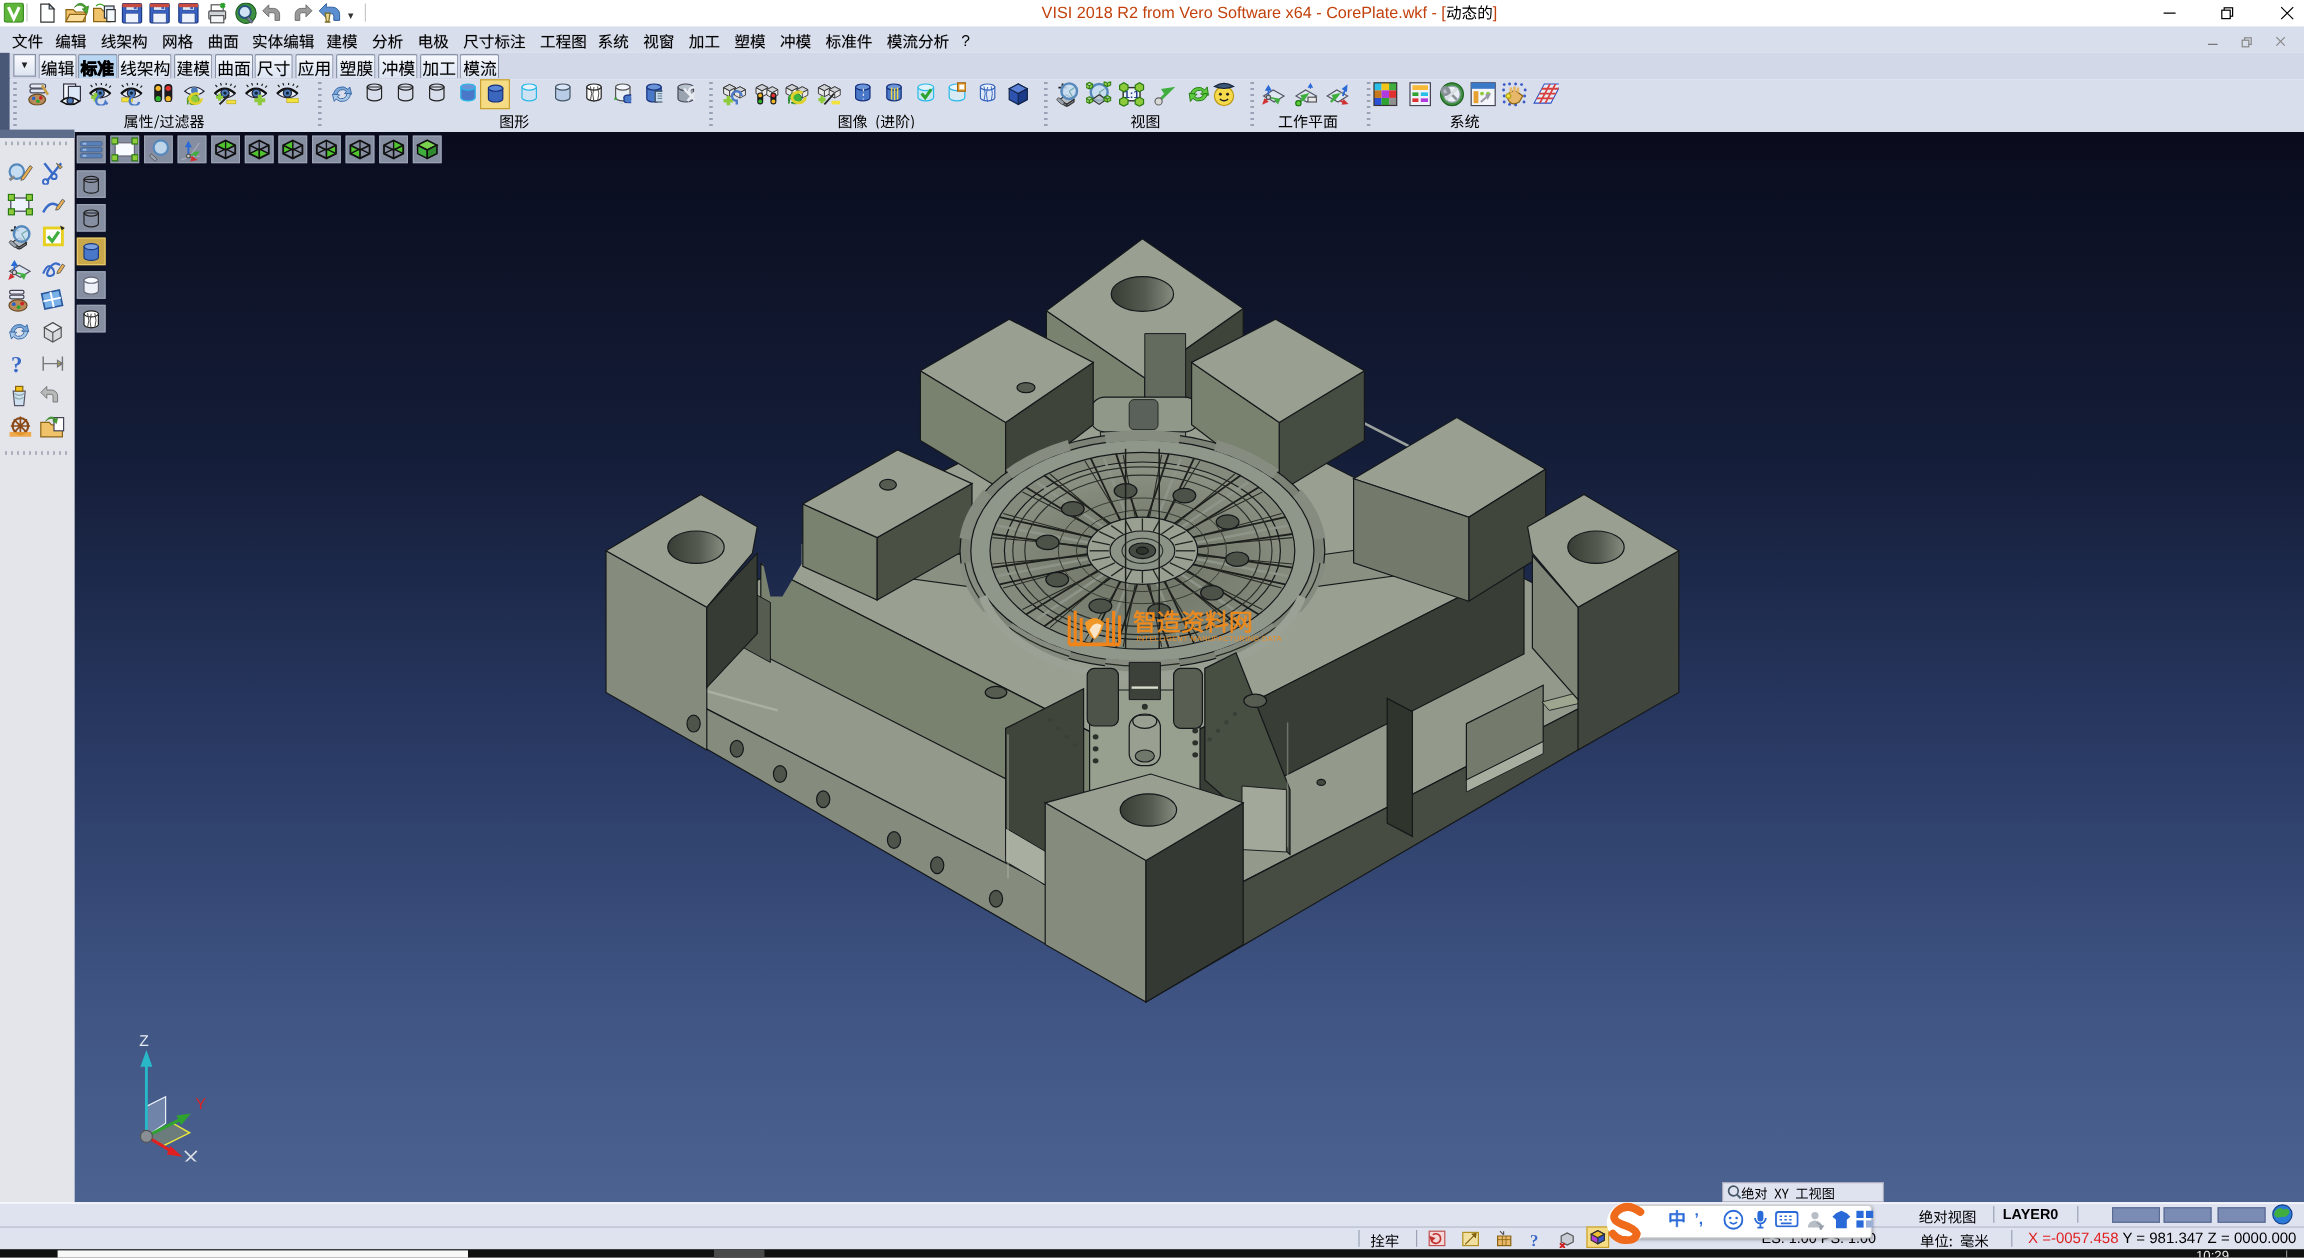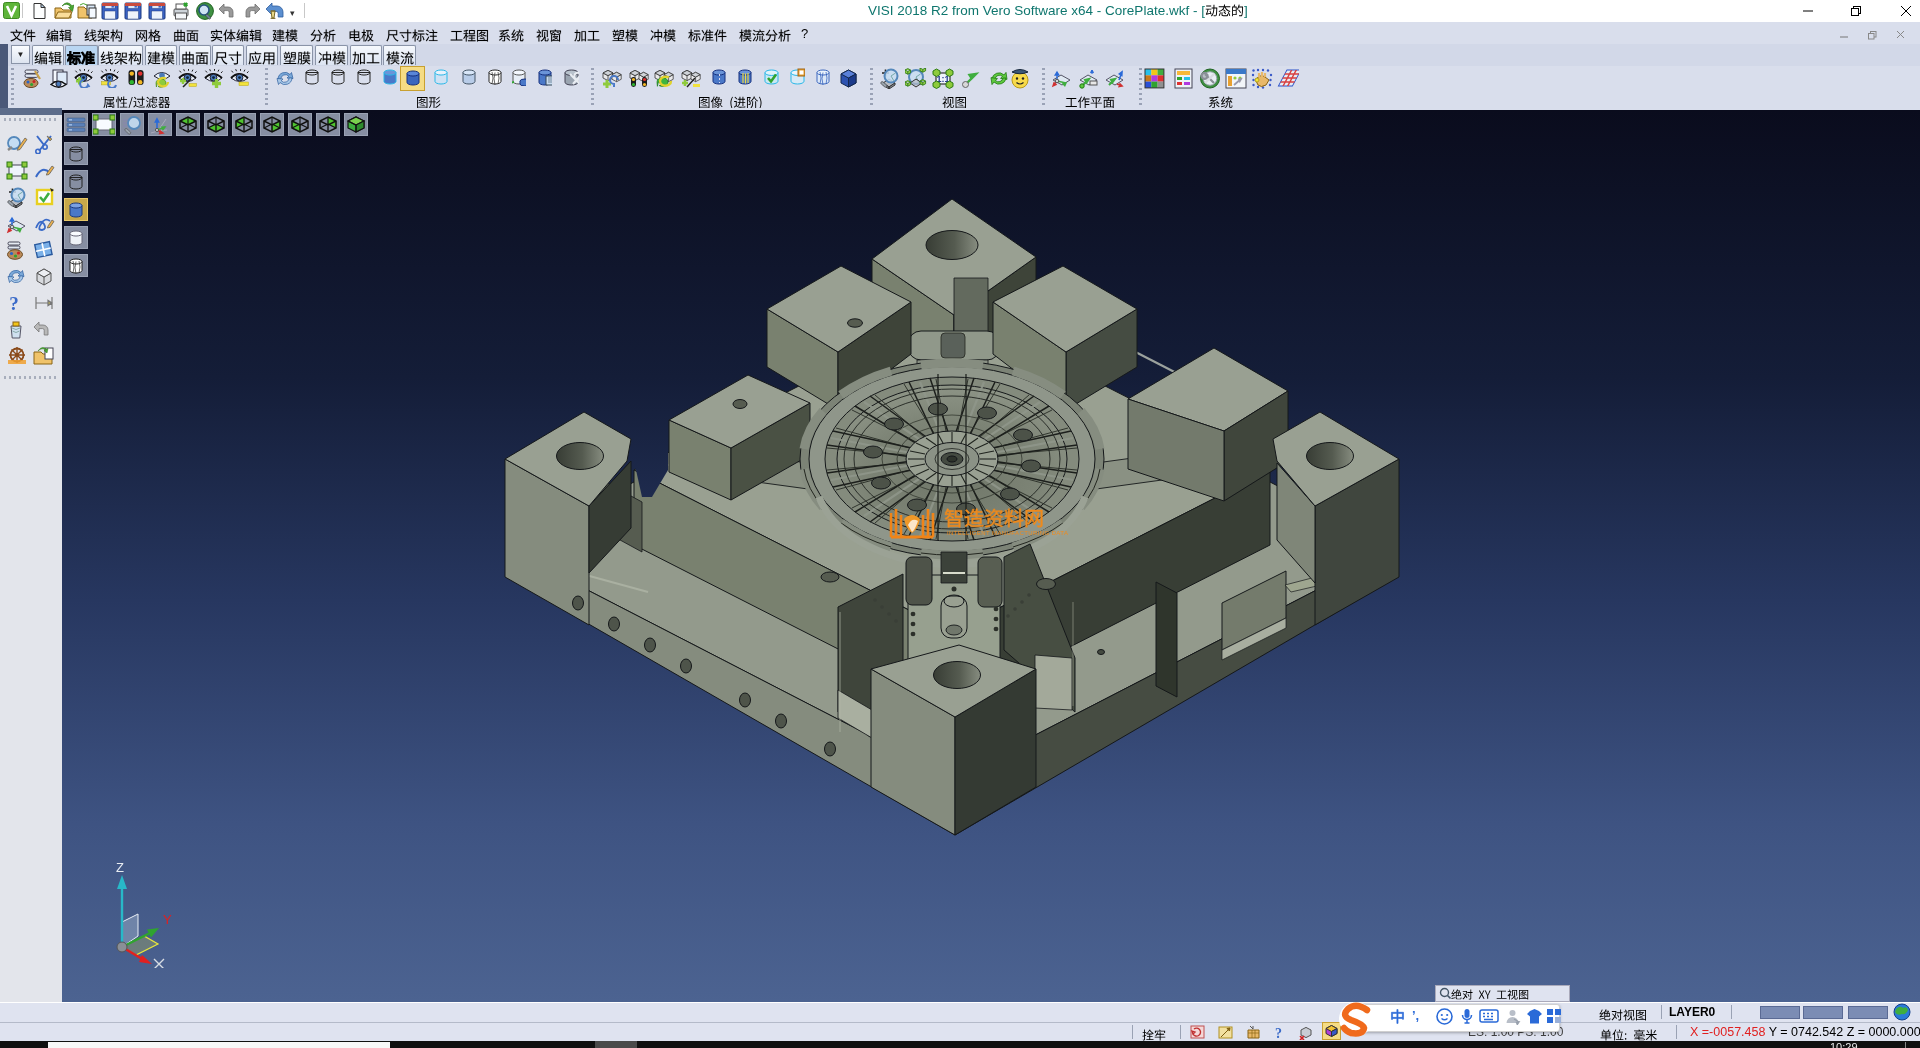--- a/index.html
+++ b/index.html
@@ -94,21 +94,21 @@
       </svg>
     </div>
     <div class="abs" style="left:265.0px;top:2px">
       <svg width="21" height="18" viewBox="0 0 21 18" style="">
         <path d="M18 15 v-5 a6 6 0 0 0 -6 -6 h-5 v-3 l-6 6 6 6 v-3.6 h4.2 a2 2 0 0 1 2 2 v3.6z" fill="#5b8fd0" stroke="#2d5d9e" stroke-width=".8"></path>
         <path d="M6 9 h4 l-1 7 h-2z M5.6 9 h4.8 M5.6 16.4 h4.8" stroke="#7a6a2a" fill="#e8d88a"></path>
       </svg>
     </div>
     <div class="abs" style="left:290px;top:8px;font-size:9px;color:#333">▾</div>
     <div class="abs" style="left:304px;top:3px;width:1px;height:15px;background:#c8c8c8"></div>
-    <div class="abs" style="left:868px;top:3px;font-size:13.5px;color:#0f766e;white-space:nowrap">VISI 2018 R2 from Vero Software x64 - CorePlate.wkf - [<svg class="zh" width="39.0" height="13" viewBox="0 -880 3000 1000">
+    <div class="abs" style="left:868px;top:3px;font-size:13.5px;color:#c2410c;white-space:nowrap">VISI 2018 R2 from Vero Software x64 - CorePlate.wkf - [<svg class="zh" width="39.0" height="13" viewBox="0 -880 3000 1000">
         <g transform="scale(1,-1)">
           <path d="M89 758V691H476V758ZM653 823C653 752 653 680 650 609H507V537H647C635 309 595 100 458 -25C478 -36 504 -61 517 -79C664 61 707 289 721 537H870C859 182 846 49 819 19C809 7 798 4 780 4C759 4 706 4 650 10C663 -12 671 -43 673 -64C726 -68 781 -68 812 -65C844 -62 864 -53 884 -27C919 17 931 159 945 571C945 582 945 609 945 609H724C726 680 727 752 727 823ZM89 44 90 45V43C113 57 149 68 427 131L446 64L512 86C493 156 448 275 410 365L348 348C368 301 388 246 406 194L168 144C207 234 245 346 270 451H494V520H54V451H193C167 334 125 216 111 183C94 145 81 118 65 113C74 95 85 59 89 44Z M1381 409C1440 375 1511 323 1543 286L1610 329C1573 367 1503 417 1444 449ZM1270 241V45C1270 -37 1300 -58 1416 -58C1441 -58 1624 -58 1650 -58C1746 -58 1770 -27 1780 99C1759 104 1728 115 1712 128C1706 25 1698 10 1645 10C1604 10 1450 10 1420 10C1355 10 1344 16 1344 45V241ZM1410 265C1467 212 1537 138 1568 90L1630 131C1596 178 1525 249 1467 299ZM1750 235C1800 150 1851 36 1868 -35L1940 -9C1921 62 1868 173 1816 256ZM1154 241C1135 161 1100 59 1054 -6L1122 -40C1166 28 1199 136 1221 219ZM1466 844C1461 795 1455 746 1444 699H1056V629H1424C1377 499 1278 391 1045 333C1061 316 1080 287 1088 269C1347 339 1454 471 1504 629C1579 449 1710 328 1907 274C1918 295 1940 326 1958 343C1778 384 1651 485 1582 629H1948V699H1522C1532 746 1539 794 1544 844Z M2552 423C2607 350 2675 250 2705 189L2769 229C2736 288 2667 385 2610 456ZM2240 842C2232 794 2215 728 2199 679H2087V-54H2156V25H2435V679H2268C2285 722 2304 778 2321 828ZM2156 612H2366V401H2156ZM2156 93V335H2366V93ZM2598 844C2566 706 2512 568 2443 479C2461 469 2492 448 2506 436C2540 484 2572 545 2600 613H2856C2844 212 2828 58 2796 24C2784 10 2773 7 2753 7C2730 7 2670 8 2604 13C2618 -6 2627 -38 2629 -59C2685 -62 2744 -64 2778 -61C2814 -57 2836 -49 2859 -19C2899 30 2913 185 2928 644C2929 654 2929 682 2929 682H2627C2643 729 2658 779 2670 828Z" fill="#000"></path>
         </g>
       </svg>]</div>
     <svg class="abs" style="left:1790px;top:0" width="130" height="22">
       <path d="M13 11 h10" stroke="#000"></path>
       <rect x="63.5" y="6.5" width="7" height="7" fill="none" stroke="#000"></rect>
       <rect x="61.5" y="8.5" width="7" height="7" fill="#fff" stroke="#000"></rect>
       <path d="M111 6 l10 10 M121 6 l-10 10" stroke="#000"></path>
     </svg>
@@ -1395,28 +1395,28 @@
     </svg>
   </div>
 <div class="abs" style="left:1322px;top:1022px;width:19px;height:18px;background:#f5dc84;border:1px solid #c8a030"></div>
 <div class="abs" style="left:1324px;top:1024px">
     <svg width="15" height="14" viewBox="0 0 15 14" style="">
       <path d="M2 4.5 l5.5 -3 5.5 3 v5 l-5.5 3 -5.5 -3z" fill="#b040d8" stroke="#333"></path>
       <path d="M2 4.5 l5.5 -3 5.5 3 -5.5 3z" fill="#f0c030" stroke="#333"></path>
       <path d="M13 4.5 v5 l-5.5 3 v-5z" fill="#3858c8" stroke="#333"></path>
     </svg>
   </div>
-<div class="abs" style="left:1468px;top:1025px;font-size:12px;color:#404040">ES: 1.00 PS: 1.00</div>
+<div class="abs" style="left:1468px;top:1025px;font-size:12px;color:#000000">ES: 1.00 PS: 1.00</div>
 <div class="abs" style="left:1600px;top:1025px"><svg class="zh" width="57.3" height="12" viewBox="0 -880 4778 1000">
       <g transform="scale(1,-1)">
         <path d="M221 437H459V329H221ZM536 437H785V329H536ZM221 603H459V497H221ZM536 603H785V497H536ZM709 836C686 785 645 715 609 667H366L407 687C387 729 340 791 299 836L236 806C272 764 311 707 333 667H148V265H459V170H54V100H459V-79H536V100H949V170H536V265H861V667H693C725 709 760 761 790 809Z M1369 658V585H1914V658ZM1435 509C1465 370 1495 185 1503 80L1577 102C1567 204 1536 384 1503 525ZM1570 828C1589 778 1609 712 1617 669L1692 691C1682 734 1660 797 1641 847ZM1326 34V-38H1955V34H1748C1785 168 1826 365 1853 519L1774 532C1756 382 1716 169 1678 34ZM1286 836C1230 684 1136 534 1038 437C1051 420 1073 381 1081 363C1115 398 1148 439 1180 484V-78H1255V601C1294 669 1329 742 1357 815Z M2139 390C2175 390 2205 418 2205 460C2205 501 2175 530 2139 530C2102 530 2073 501 2073 460C2073 418 2102 390 2139 390ZM2139 -13C2175 -13 2205 15 2205 56C2205 98 2175 126 2139 126C2102 126 2073 98 2073 56C2073 15 2102 -13 2139 -13Z M2848 421V256H2915V366H3642V262H3710V421ZM3046 601H3515V522H3046ZM2972 648V474H3594V648ZM3208 826C3222 807 3236 783 3248 761H2833V701H3725V761H3333C3319 787 3297 822 3277 849ZM3505 356C3383 327 3156 306 2974 297C2980 284 2987 265 2989 252C3058 255 3134 260 3209 266V212L2905 192L2910 143L3209 163V107L2857 84L2862 32L3209 55V30C3209 -48 3242 -66 3362 -66C3387 -66 3587 -66 3615 -66C3703 -66 3727 -43 3737 49C3716 53 3689 61 3672 71C3668 1 3658 -10 3608 -10C3565 -10 3396 -10 3364 -10C3296 -10 3282 -3 3282 30V60L3683 87L3678 138L3282 112V168L3624 191L3619 239L3282 217V273C3379 283 3469 296 3537 311Z M4591 791C4557 712 4494 604 4445 539L4509 509C4560 572 4623 672 4672 758ZM3894 753C3951 679 4010 580 4031 516L4105 549C4080 614 4020 711 3962 782ZM4237 839V455H3836V380H4178C4091 239 3946 100 3813 29C3831 13 3855 -15 3869 -34C4001 47 4144 190 4237 343V-80H4316V346C4412 198 4557 54 4689 -25C4702 -5 4727 25 4746 39C4613 108 4466 244 4376 380H4719V455H4316V839Z" fill="#000"></path>
       </g>
     </svg></div>
 <div class="abs" style="left:1676px;top:1025px;width:1px;height:14px;background:#9aa2b4"></div>
-<div class="abs" style="left:1690px;top:1025px;font-size:12.5px;color:#e02020;white-space:nowrap">X =-0057.458<span style="color:#000"> Y = 0742.542 Z = 0000.000</span></div>
+<div class="abs" style="left:1690px;top:1025px;font-size:12.5px;color:#e02020;white-space:nowrap">X =-0057.458<span style="color:#000"> Y = 981.347 Z = 0000.000</span></div>
 <div class="abs" style="left:1352px;top:1004px;width:208px;height:28px;background:#fff;border:1px solid #d0d0d0;border-radius:3px;box-shadow:0 1px 3px rgba(0,0,0,.3)"></div>
 <div class="abs" style="left:1337px;top:1000px">
     <svg width="38" height="38" viewBox="0 0 38 38" style="">
       <circle cx="19" cy="19" r="17" fill="#fff"></circle>
       <path d="M30 10 Q19 2 11 9 Q4 16 14 20 Q26 24 27 28 Q26 35 14 33 Q9 31 7 28" stroke="#f06a1c" stroke-width="6.5" fill="none" stroke-linecap="round"></path>
     </svg>
   </div>
 <div class="abs" style="left:1390px;top:1008px"><svg class="zh" width="15.0" height="15" viewBox="0 -880 1000 1000">
       <g transform="scale(1,-1)">
         <path d="M458 840V661H96V186H171V248H458V-79H537V248H825V191H902V661H537V840ZM171 322V588H458V322ZM825 322H537V588H825Z" fill="#2a6ad8" stroke="#2a6ad8" stroke-width="40"></path>

